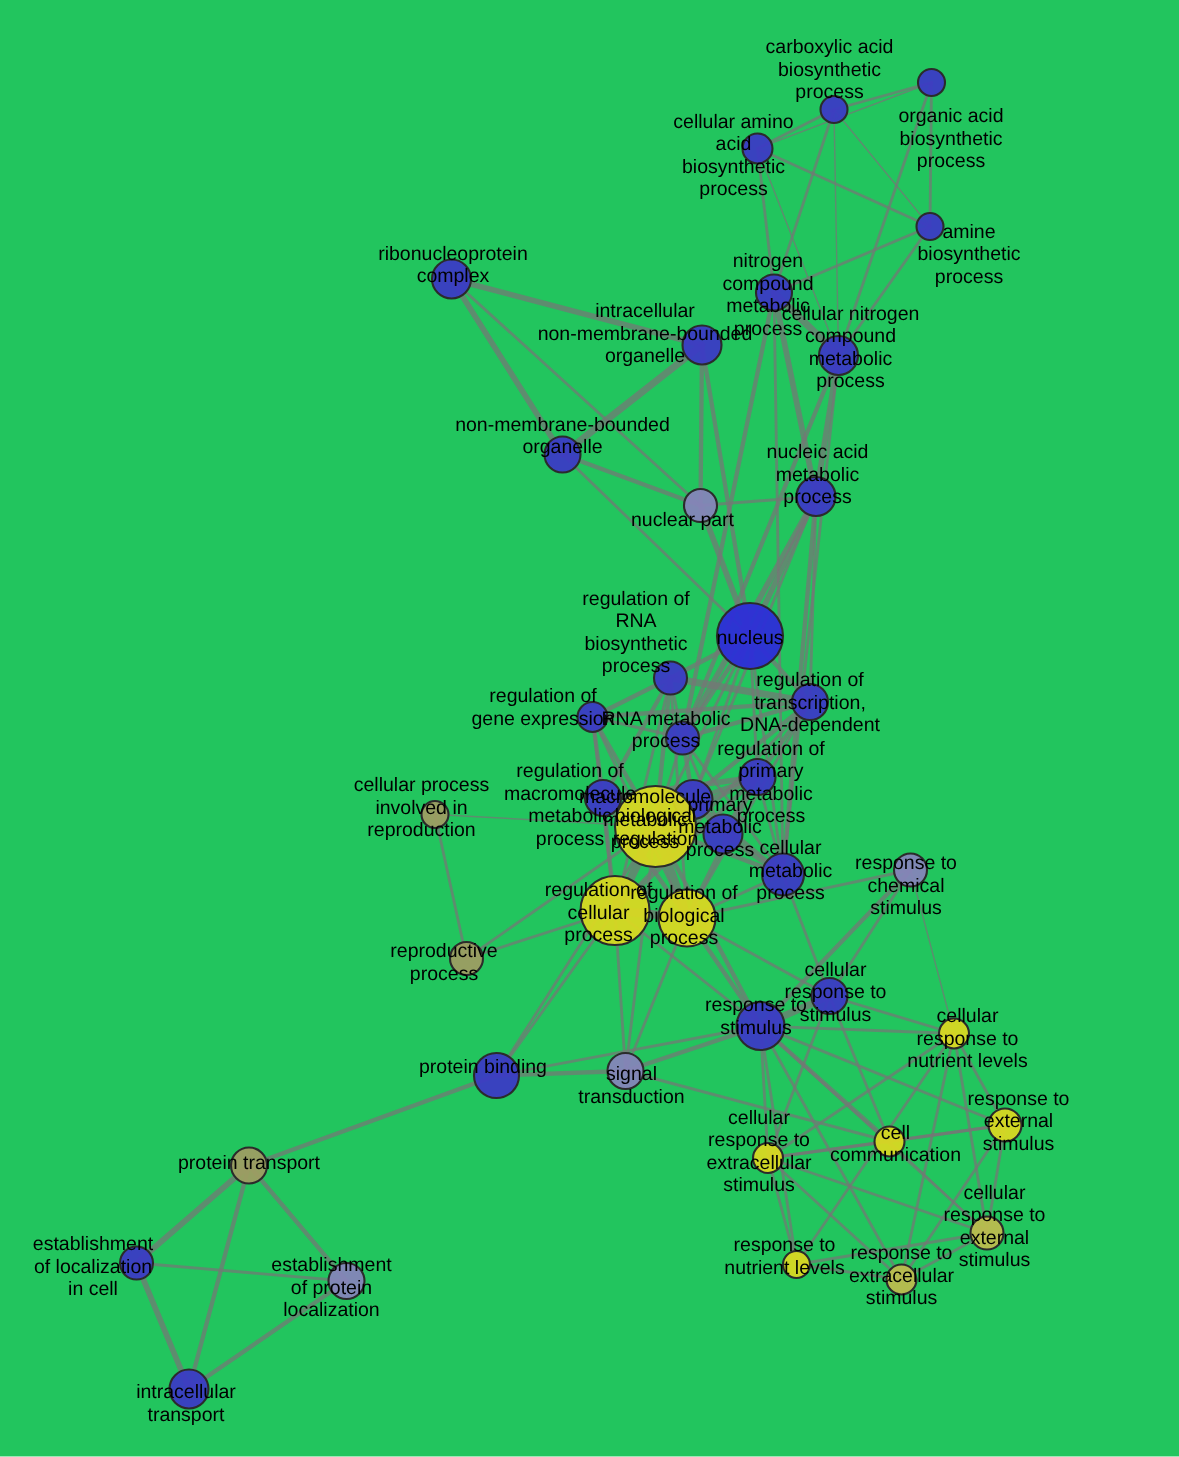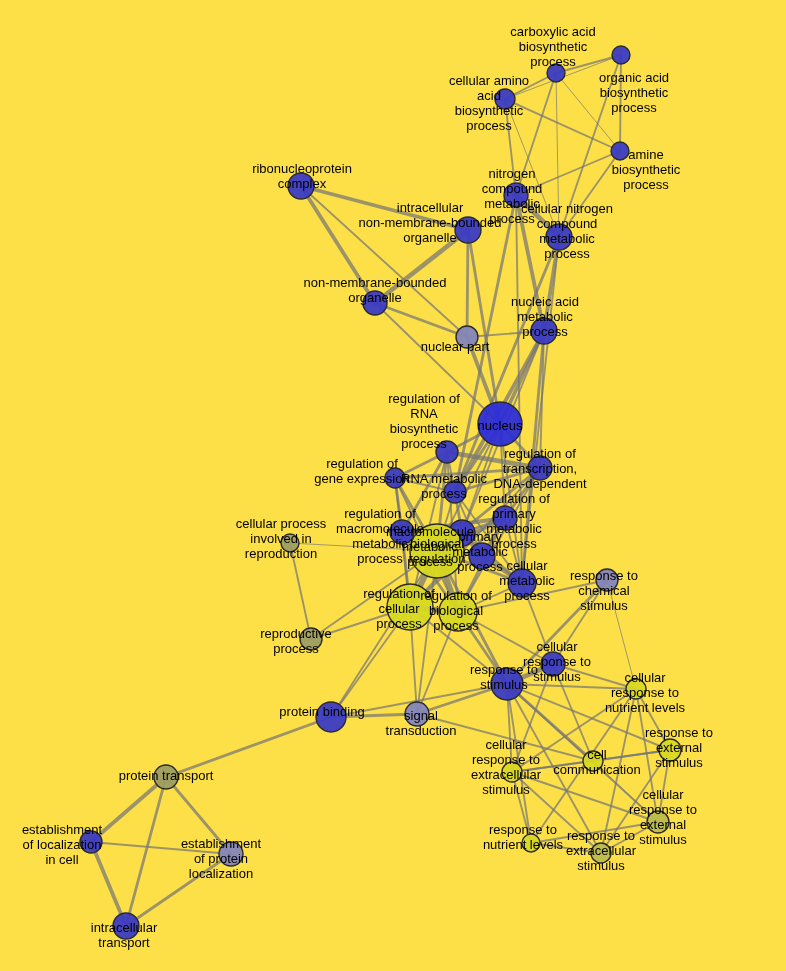--- a/index.html
+++ b/index.html
@@ -5,21 +5,21 @@
   html, body {
     margin: 0;
     padding: 0;
     background: #ffffff;
     font-family: "Liberation Sans", sans-serif;
   }
   .canvas-wrap {
     position: relative;
     width: 786px;
     height: 971px;
-    background: #fde047;
+    background: #22c55e;
     overflow: hidden;
   }
   svg { display: block; }
   .node-label {
     font-family: "Liberation Sans", sans-serif;
     font-size: 13px;
     fill: #000000;
     text-anchor: middle;
   }
   .graph-edge { stroke-linecap: round; }

